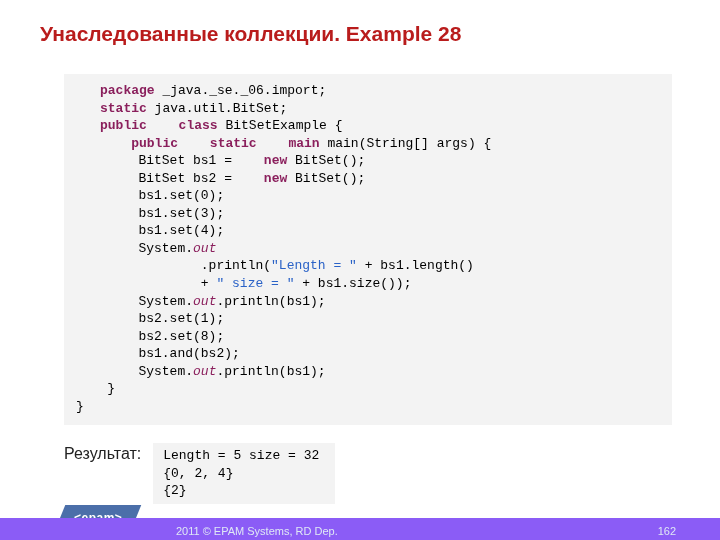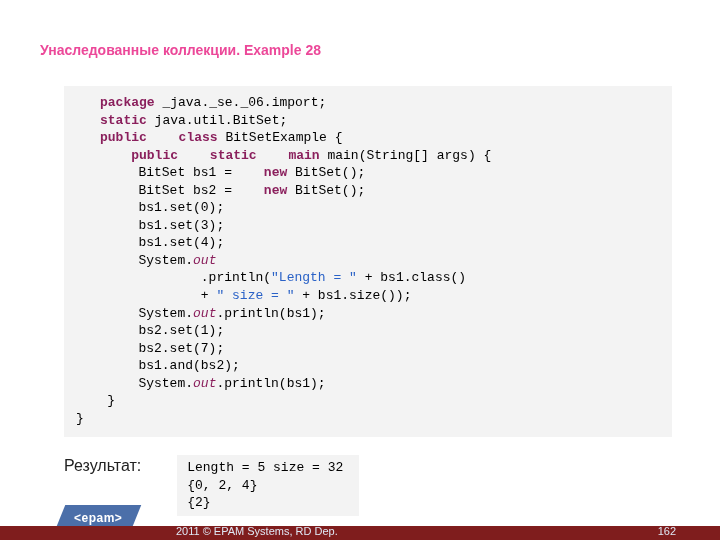--- a/index.html
+++ b/index.html
@@ -6,63 +6,62 @@
   body {
     margin: 0;
     width: 720px;
     height: 540px;
     background: #fff;
     font-family: Arial, Helvetica, sans-serif;
     position: relative;
     overflow: hidden;
   }
   .title {
-    color: #ec4899;
-    font-size: 14px;
+    color: #b91c1c;
+    font-size: 21px;
     font-weight: bold;
     padding: 22px 0 0 40px;
-    margin-top: 20px;
   }
   .code-block {
     background: #f3f3f3;
     margin: 28px 48px 0 64px;
     padding: 8px 12px 10px 12px;
     font-family: "Courier New", Courier, monospace;
     font-size: 13px;
     line-height: 1.35;
     white-space: pre;
     color: #000;
   }
   .kw { color: #8a1f5c; font-weight: bold; padding-left: 24px; }
   .field { color: #8a1f5c; font-style: italic; }
   .str { color: #2a62c7; }
   .result-row {
     display: flex;
     align-items: flex-start;
     margin: 18px 0 0 64px;
-    gap: 36px;
+    gap: 12px;
   }
   .result-label {
     font-size: 16px;
     color: #222;
     padding-top: 2px;
   }
   .result-block {
     background: #f3f3f3;
     font-family: "Courier New", Courier, monospace;
     font-size: 13px;
     line-height: 1.35;
     padding: 4px 16px 4px 10px;
     white-space: pre;
   }
   .footer {
     position: absolute;
     left: 0; right: 0; bottom: 0;
-    height: 14px;
-    background: #7f1d1d;
+    height: 22px;
+    background: #8b5cf6;
     display: flex;
     align-items: center;
     color: #dfe8f5;
     font-size: 11px;
   }
   .footer-logo {
     position: absolute;
     left: 60px;
     bottom: 9px;
     width: 76px;
@@ -99,25 +98,25 @@
 <div class="code-block"><span class="kw">package</span><span> _java._se._06.import;</span>
 <span class="kw">static</span><span> java.util.BitSet;</span>
 <span class="kw">public</span><span class="kw"> class</span><span> BitSetExample {</span>
     <span class="kw">public</span><span class="kw"> static</span><span class="kw"> main</span><span> main(String[] args) {</span>
 <span>        BitSet bs1 = </span><span class="kw">new</span><span> BitSet();</span>
 <span>        BitSet bs2 = </span><span class="kw">new</span><span> BitSet();</span>
 <span>        bs1.set(0);</span>
 <span>        bs1.set(3);</span>
 <span>        bs1.set(4);</span>
 <span>        System.</span><span class="field">out</span>
-<span>                .println(</span><span class="str">"Length = "</span><span> + bs1.class()</span>
+<span>                .println(</span><span class="str">"Length = "</span><span> + bs1.length()</span>
 <span>                + </span><span class="str">" size = "</span><span> + bs1.size());</span>
 <span>        System.</span><span class="field">out</span><span>.println(bs1);</span>
 <span>        bs2.set(1);</span>
-<span>        bs2.set(7);</span>
+<span>        bs2.set(8);</span>
 <span>        bs1.and(bs2);</span>
 <span>        System.</span><span class="field">out</span><span>.println(bs1);</span>
 <span>    }</span>
 <span>}</span></div>
 
 <div class="result-row">
   <div class="result-label">Результат:</div>
   <div class="result-block"><span>Length = 5 size = 32</span>
 <span>{0, 2, 4}</span>
 <span>{2}</span></div>

